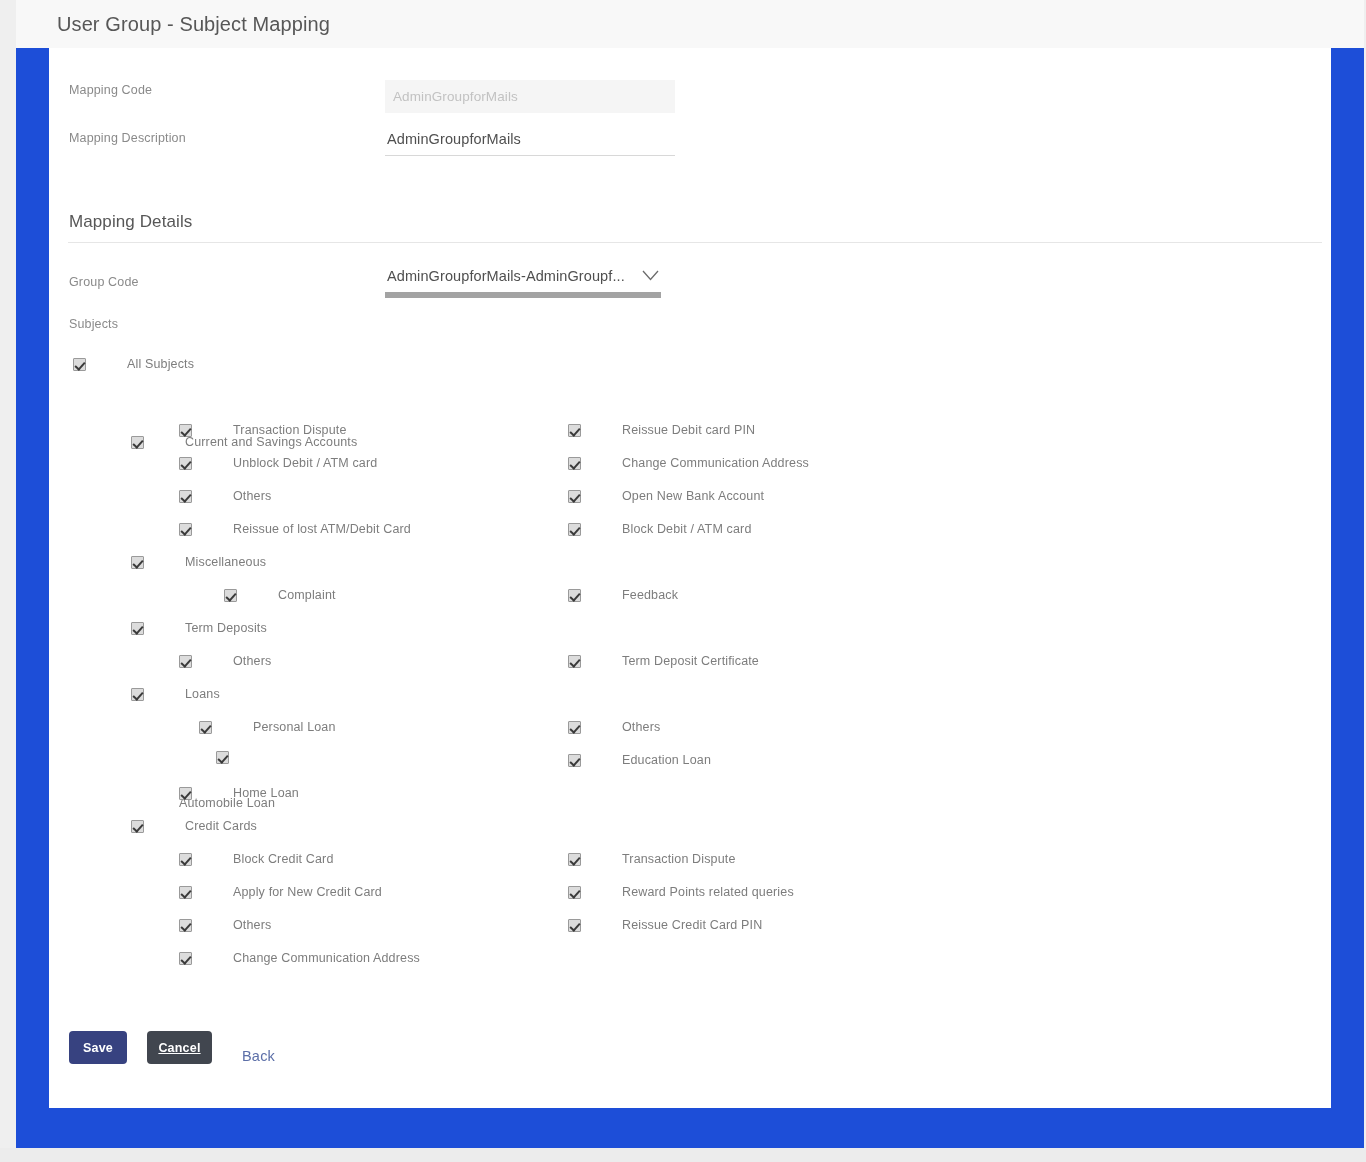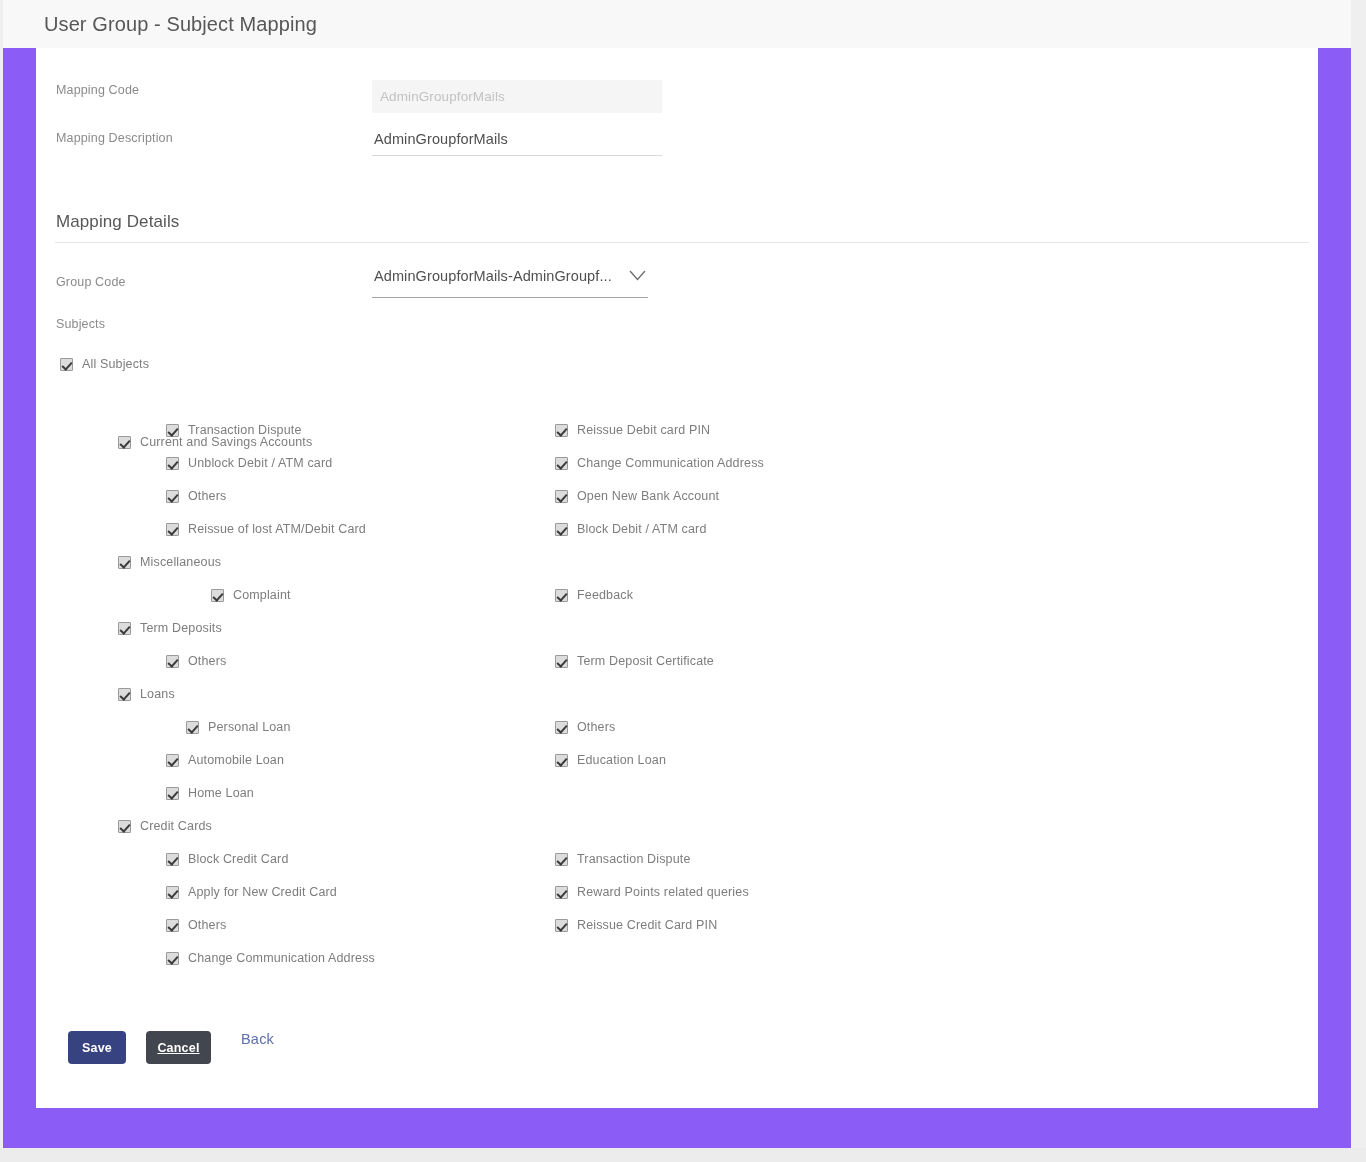--- a/index.html
+++ b/index.html
@@ -9,24 +9,24 @@
     height: 1162px;
     background: #efefef;
     font-family: "Liberation Sans", sans-serif;
     -webkit-font-smoothing: antialiased;
     overflow: hidden;
   }
 
   
   .page-shell {
     position: absolute;
-    left: 3px; top: 0;
+    left: 16px; top: 0;
     width: 1348px;
     height: 1148px;
-    background: #8b5cf6;
+    background: #1d4ed8;
   }
   .page-header {
     position: absolute;
     left: 0; top: 0;
     width: 1348px;
     height: 48px;
     background: #f8f8f8;
     display: flex;
     align-items: center;
   }
@@ -96,21 +96,21 @@
     font-size: 14.5px;
     color: #4f4f4f;
     letter-spacing: .1px;
   }
 
   
   .select-wrap {
     position: relative;
     width: 276px;
     height: 30px;
-    border-bottom: 1px solid #a3a3a3;
+    border-bottom: 6px solid #a3a3a3;
     display: flex;
     align-items: flex-start;
   }
   .select-value {
     font-size: 14.5px;
     color: #4f4f4f;
     letter-spacing: .1px;
     white-space: nowrap;
     overflow: hidden;
     max-width: 240px;
@@ -152,20 +152,21 @@
 
   
   .tree { position: absolute; left: 0; top: 0; width: 100%; }
 
   .tree-row {
     position: absolute;
     height: 18px;
     display: flex;
     align-items: center;
     white-space: nowrap;
+    gap: 32px;
   }
   .tree-row.lvl0 { left: 24px; }
   .tree-row.lvl1 { left: 82px; }
   .tree-row.lvl2 { left: 130px; }
   .tree-row.lvl2r { left: 519px; }
 
   .cbx {
     width: 13px;
     height: 13px;
     flex: 0 0 13px;
@@ -192,22 +193,21 @@
     color: #7d7d7d;
     letter-spacing: .15px;
     line-height: 14px;
   }
 
   
   .actions {
     position: absolute;
     left: 20px;
     display: flex;
-    align-items: flex-start;
-    margin-left: 12px;
+    align-items: flex-end;
   }
   .btn {
     border: none;
     border-radius: 4px;
     font-family: "Liberation Sans", sans-serif;
     font-size: 12.5px;
     font-weight: bold;
     color: #ffffff;
     letter-spacing: .2px;
     cursor: pointer;
@@ -365,21 +365,21 @@
           <span class="cbx-label">Loans</span>
         </div>
         <div class="tree-row lvl2" style="top: 670px; padding-left: 20px;">
           <span class="cbx"></span>
           <span class="cbx-label">Personal Loan</span>
         </div>
         <div class="tree-row lvl2r" style="top: 670px;">
           <span class="cbx"></span>
           <span class="cbx-label">Others</span>
         </div>
-        <div class="tree-row lvl2" style="top: 703px;">
+        <div class="tree-row lvl2" style="top: 703px; flex-direction: column;">
           <span class="cbx"></span>
           <span class="cbx-label">Automobile Loan</span>
         </div>
         <div class="tree-row lvl2r" style="top: 703px;">
           <span class="cbx"></span>
           <span class="cbx-label">Education Loan</span>
         </div>
         <div class="tree-row lvl2" style="top: 736px;">
           <span class="cbx"></span>
           <span class="cbx-label">Home Loan</span>

